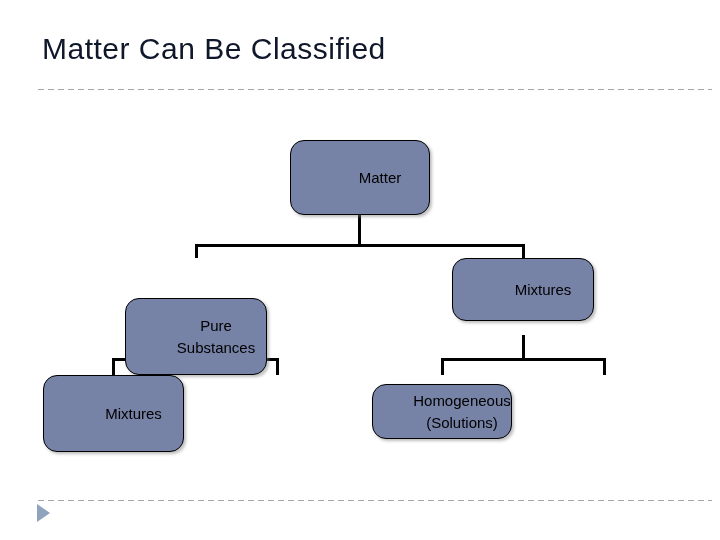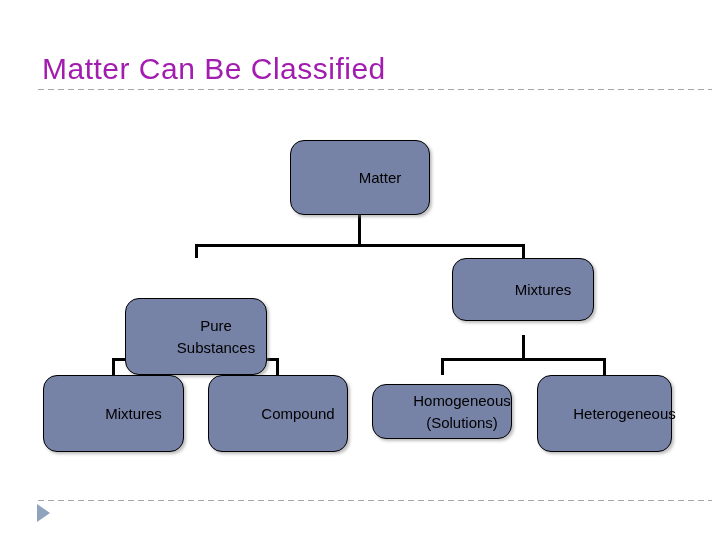--- a/index.html
+++ b/index.html
@@ -11,25 +11,25 @@
     position: relative;
     width: 720px;
     height: 540px;
     background: #ffffff;
     overflow: hidden;
     font-family: "Liberation Sans", sans-serif;
   }
   .title {
     position: absolute;
     left: 42px;
-    top: 52px;
+    top: 32px;
     margin: 0;
     font-size: 30px;
     font-weight: 400;
-    color: #a21caf;
+    color: #0f172a;
     letter-spacing: 0.5px;
     white-space: nowrap;
   }
   .divider {
     position: absolute;
     left: 38px;
     width: 674px;
     height: 1px;
     background: repeating-linear-gradient(90deg, #a6a6a6 0 6px, transparent 6px 10px);
   }
@@ -119,29 +119,23 @@
     <div class="node n-pure">
       <span>Pure
 Substances</span>
     </div>
     <div class="node n-mixtures">
       <span>Mixtures</span>
     </div>
     <div class="node n-element">
       <span>Mixtures</span>
     </div>
-    <div class="node n-compound">
-      <span>Compound</span>
-    </div>
     <div class="node n-homogeneous">
       <span>Homogeneous
 (Solutions)</span>
-    </div>
-    <div class="node n-heterogeneous">
-      <span>Heterogeneous</span>
     </div>
 
   </div>
 
   <div class="divider bottom"></div>
   <div class="footer-arrow"></div>
 
 </div>
 
 </body></html>

